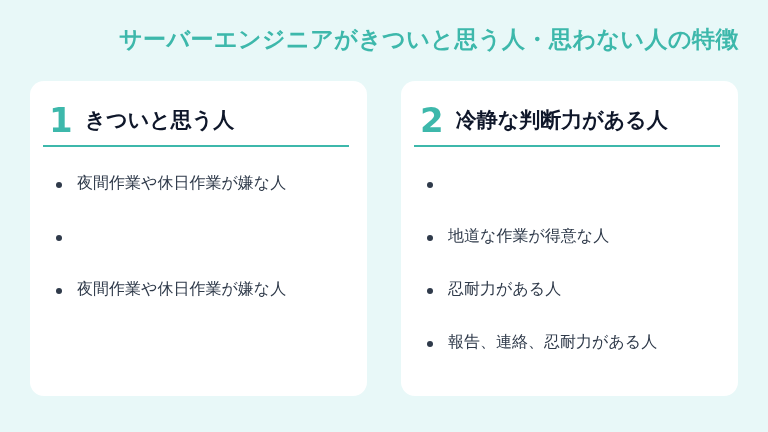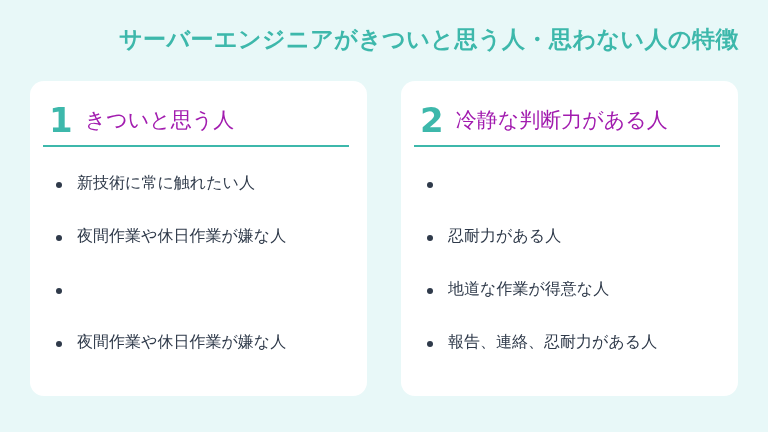--- a/index.html
+++ b/index.html
@@ -22,21 +22,21 @@
   .card-head {
     position:absolute; left:13px; top:18px; right:18px; height:46px;
     border-bottom:2px solid #3db8ab;
     display:flex; align-items:center;
   }
   .num {
     color:#3db8ab; font-weight:bold; font-size:34px; line-height:1;
     margin-left:6px; margin-right:12px; margin-top:-4px;
   }
   .head-label {
-    color:#a21caf; font-weight:normal; font-size:21px; margin-top:-4px;
+    color:#0f172a; font-weight:bold; font-size:21px; margin-top:-4px;
   }
   ul.items {
     position:absolute; left:26px; top:92px; margin:0; padding:0; list-style:none;
   }
   ul.items li {
     height:53px; display:flex; align-items:flex-start;
     color:#2f3a4a; font-size:16px;
   }
   .bullet {
     width:6px; height:6px; border-radius:50%; background:#2f3a4a;
@@ -49,24 +49,20 @@
 <div class="title">サーバーエンジニアがきついと思う人・思わない人の特徴</div>
 
 <div class="card left">
   <div class="card-head">
     <span class="num">1</span>
     <span class="head-label">きついと思う人</span>
   </div>
   <ul class="items">
     <li>
         <span class="bullet"></span>
-        <span>新技術に常に触れたい人</span>
-      </li>
-    <li>
-        <span class="bullet"></span>
         <span>夜間作業や休日作業が嫌な人</span>
       </li>
     <li>
         <span class="bullet"></span>
       </li>
     <li>
         <span class="bullet"></span>
         <span>夜間作業や休日作業が嫌な人</span>
       </li>
   </ul>
@@ -76,24 +72,24 @@
   <div class="card-head">
     <span class="num">2</span>
     <span class="head-label">冷静な判断力がある人</span>
   </div>
   <ul class="items">
     <li>
         <span class="bullet"></span>
       </li>
     <li>
         <span class="bullet"></span>
-        <span>忍耐力がある人</span>
+        <span>地道な作業が得意な人</span>
       </li>
     <li>
         <span class="bullet"></span>
-        <span>地道な作業が得意な人</span>
+        <span>忍耐力がある人</span>
       </li>
     <li>
         <span class="bullet"></span>
         <span>報告、連絡、忍耐力がある人</span>
       </li>
   </ul>
 </div>
 
 </body></html>

